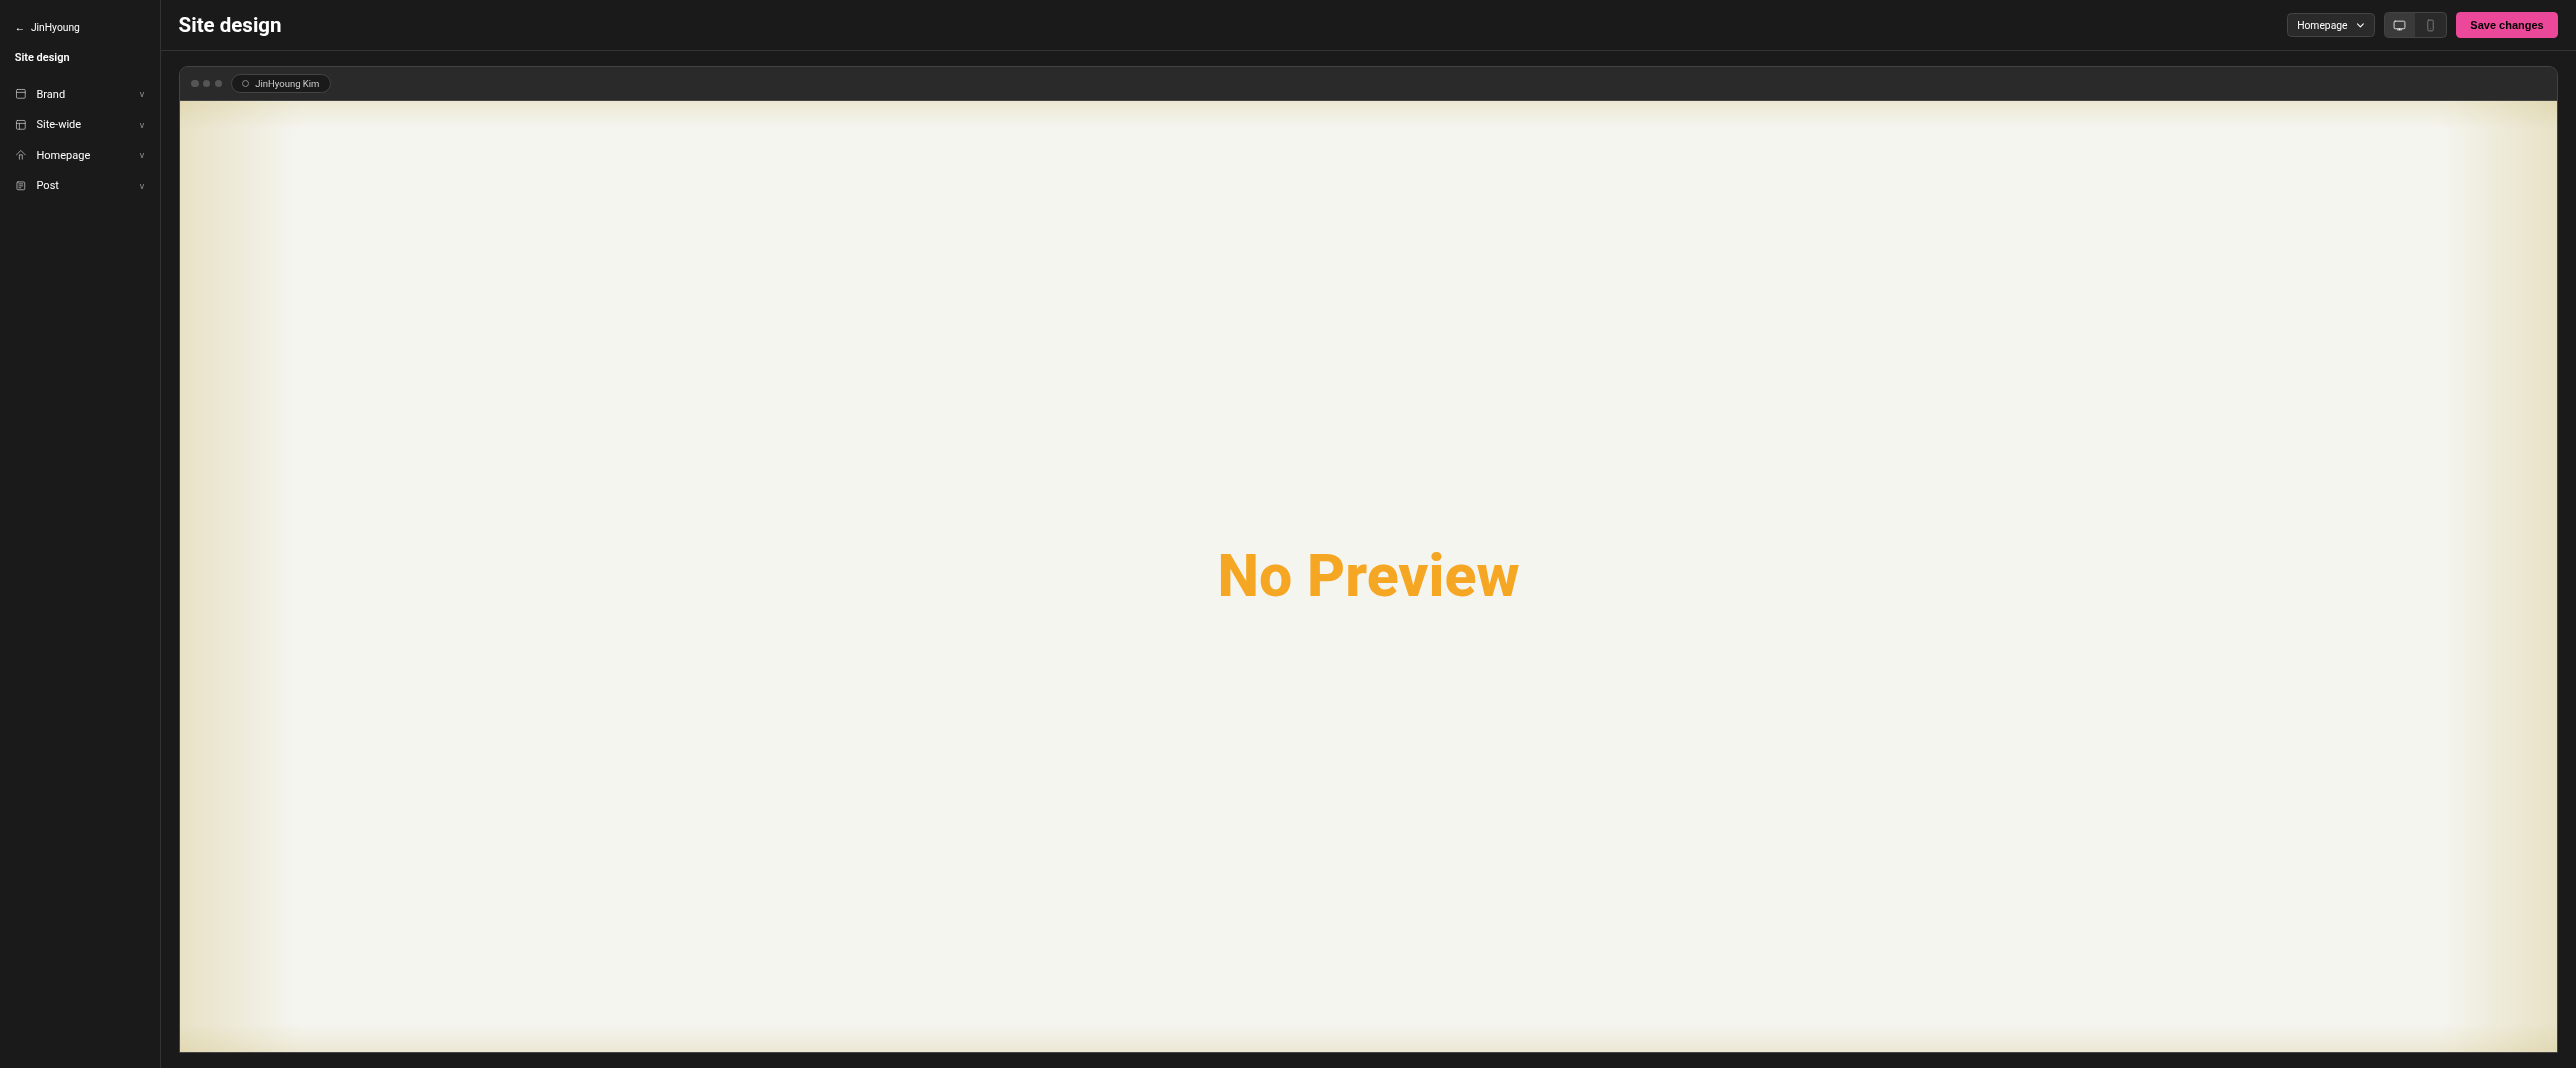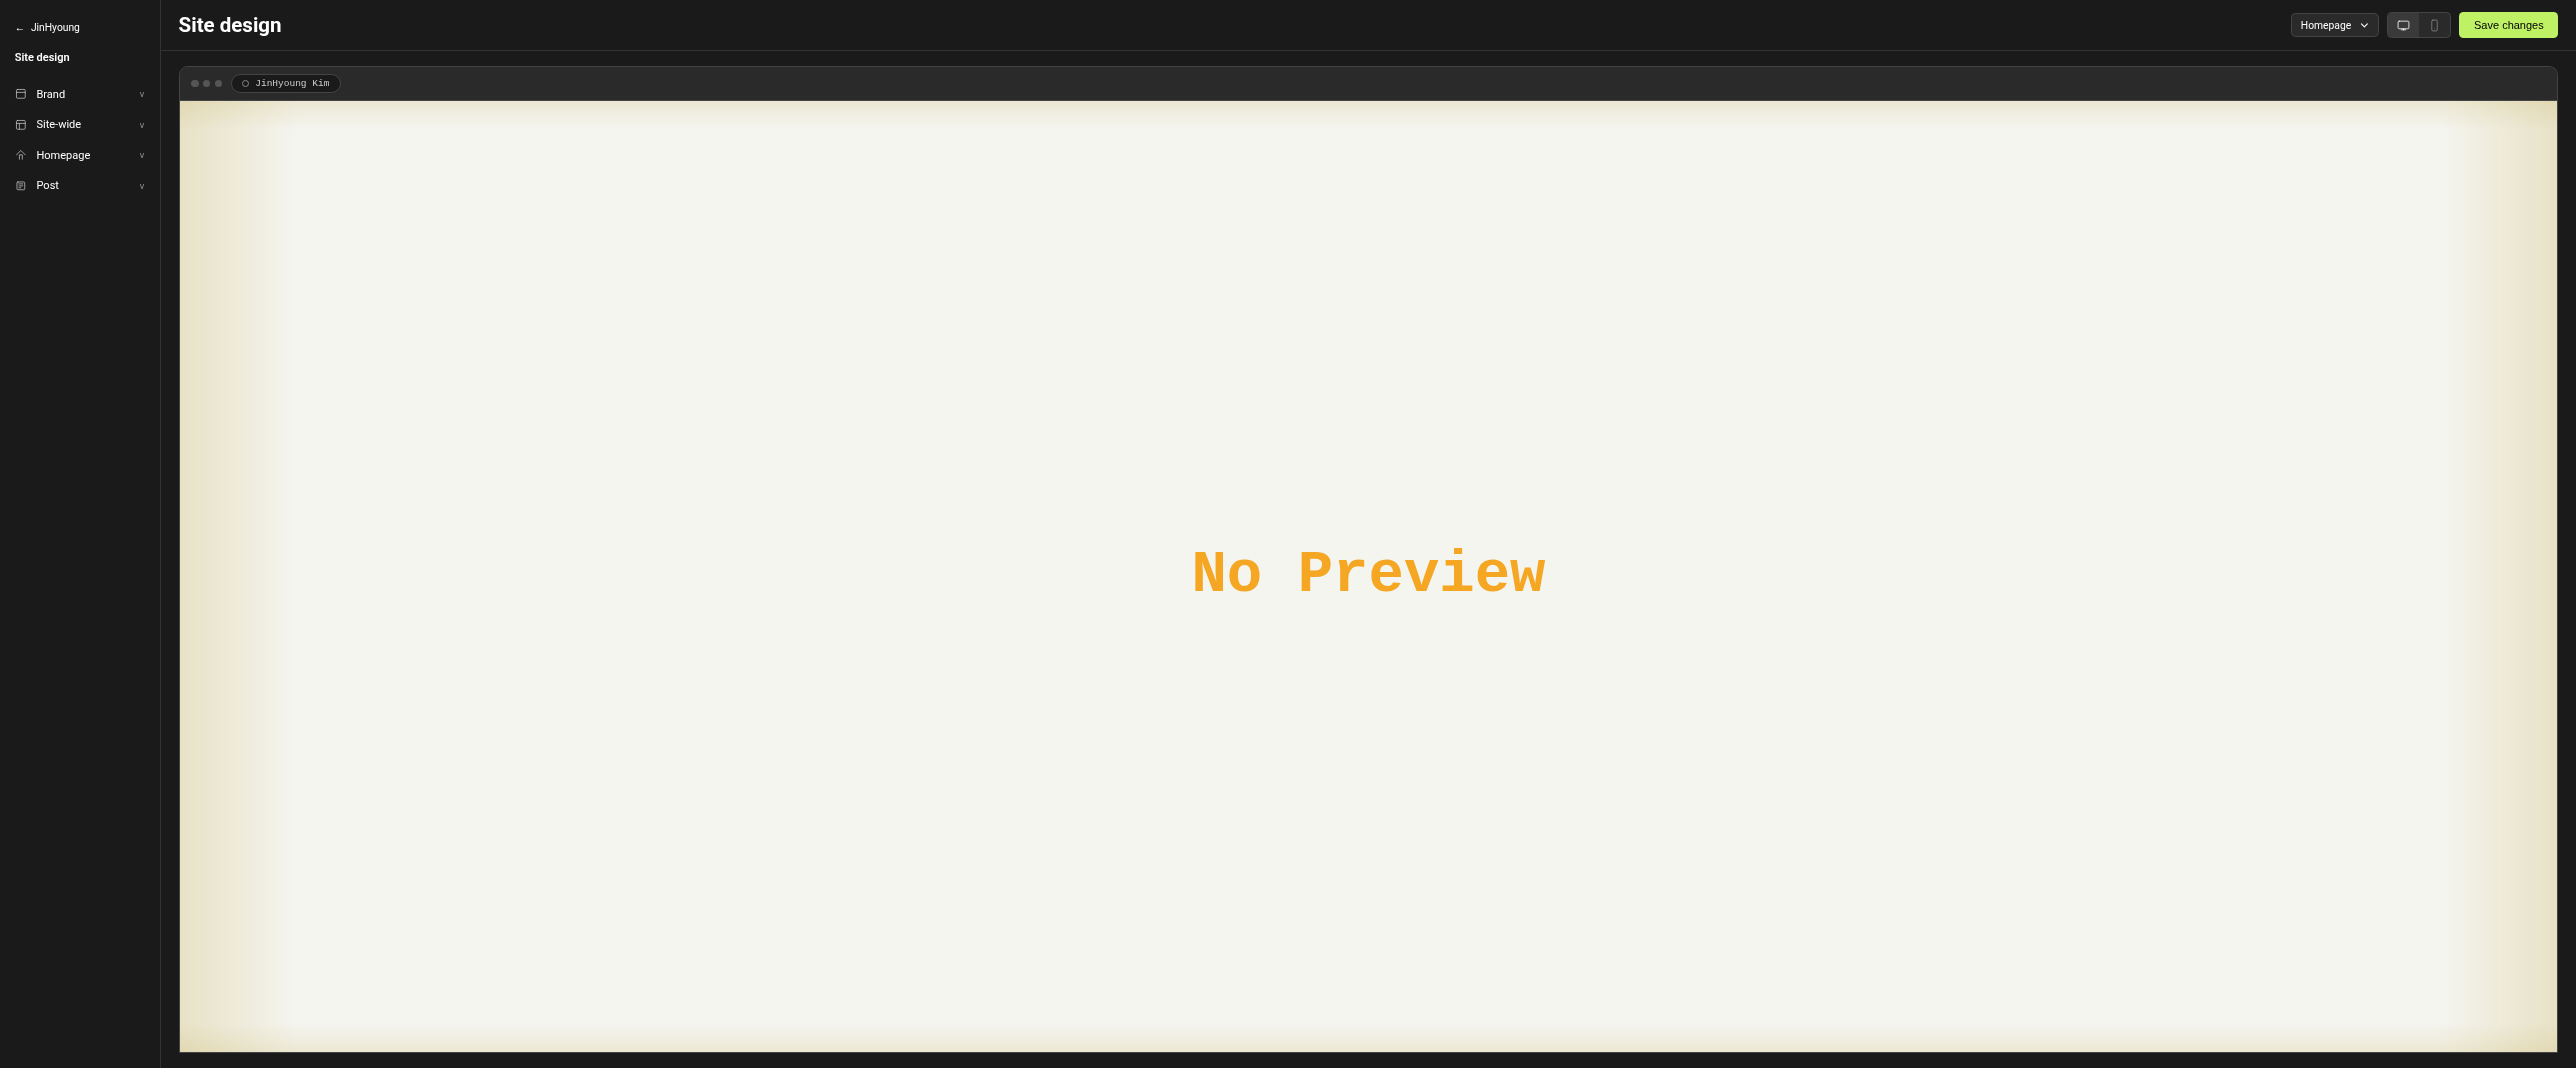--- a/index.html
+++ b/index.html
@@ -164,38 +164,37 @@
 
     .device-btn svg {
       width: 13px;
       height: 13px;
       fill: none;
       stroke: currentColor;
       stroke-width: 1.5;
     }
 
     .save-btn {
-      background: #bef264;
+      background: #ec4899;
       color: #000000;
       border: none;
       border-radius: 4.4px;
       padding: 7.3px 14.7px;
       font-size: 11px;
-      font-weight: 400;
+      font-weight: 700;
       cursor: pointer;
     }
 
     
     .preview-area {
       flex: 1;
       padding: 14.7px 17.6px;
       overflow: hidden;
       display: flex;
       flex-direction: column;
-      font-family: Liberation Mono, monospace;
     }
 
     .browser-frame {
       background: #2a2a2a;
       border-radius: 8.8px 8.8px 0 0;
       overflow: hidden;
       flex: 1;
       display: flex;
       flex-direction: column;
       border: 0.7px solid #444;

